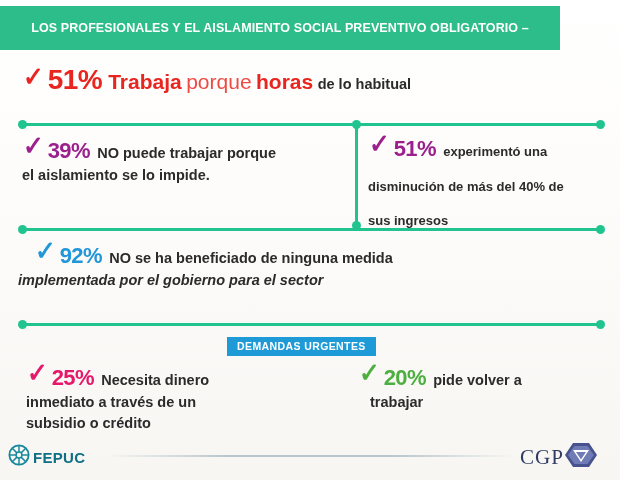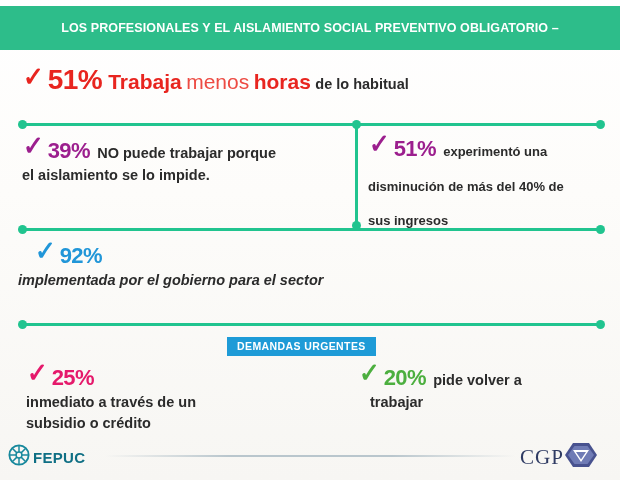--- a/index.html
+++ b/index.html
@@ -10,21 +10,21 @@
     overflow:hidden;
     position:relative;
   }
   .sheet{
     position:absolute;inset:0;
     background:linear-gradient(180deg,#ffffff 0%,#fdfcfa 40%,#f7f6f3 100%);
   }
 
   
   .header{
-    position:absolute;left:0;top:6px;width:620px;height:44px;
+    position:absolute;left:0;top:6px;width:560px;height:44px;
     background:#2dbd8a;
     display:flex;flex-direction:column;align-items:center;justify-content:center;
     color:#ffffff;
     text-align:center;
   }
   .header .line{
     font-size:12.5px;font-weight:bold;letter-spacing:.1px;line-height:15px;
     white-space:nowrap;
   }
 
@@ -83,21 +83,21 @@
   <div class="header">
     <div class="line">LOS PROFESIONALES Y EL AISLAMIENTO SOCIAL PREVENTIVO OBLIGATORIO –</div>
   </div>
 
   <div class="stat s1" style="left:22px;top:66px;width:580px;">
     <div class="row1">
       <span class="check" style="color:#e8251f;">✓</span>
       <span class="pct" style="color:#e8251f;">51%</span>
       <span style="margin-left:6px;">
         <span class="w-bold-red">Trabaja</span>
-        <span class="w-light-red">menos</span>
+        <span class="w-light-red">porque</span>
         <span class="w-bold-red">horas</span>
         <span class="w-dark">de lo habitual</span>
       </span>
     </div>
   </div>
 
   <div class="hline" style="left:22px;top:123px;width:578px;"></div>
   <div class="dot" style="left:18px;top:120px;"></div>
   <div class="dot" style="left:352px;top:120px;"></div>
   <div class="dot" style="left:596px;top:120px;"></div>
@@ -125,34 +125,36 @@
   </div>
 
   <div class="hline" style="left:22px;top:228px;width:578px;"></div>
   <div class="dot" style="left:18px;top:225px;"></div>
   <div class="dot" style="left:596px;top:225px;"></div>
 
   <div class="stat" style="left:34px;top:241px;width:560px;">
     <div class="row1">
       <span class="check" style="color:#2196d8;">✓</span>
       <span class="pct" style="color:#2196d8;">92%</span>
+      <span class="txt" style="margin-left:7px;">NO se ha beneficiado de ninguna medida</span>
     </div>
     <div class="cont" style="margin-left:-16px;font-style:italic;">implementada por el gobierno para el sector</div>
   </div>
 
   <div class="hline" style="left:22px;top:323px;width:578px;"></div>
   <div class="dot" style="left:18px;top:320px;"></div>
   <div class="dot" style="left:596px;top:320px;"></div>
 
   <div class="badge" style="left:227px;top:337px;">DEMANDAS URGENTES</div>
 
   <div class="stat" style="left:26px;top:363px;width:300px;">
     <div class="row1">
       <span class="check" style="color:#e5196b;">✓</span>
       <span class="pct" style="color:#e5196b;">25%</span>
+      <span class="txt" style="margin-left:7px;">Necesita dinero</span>
     </div>
     <div class="cont">inmediato a través de un</div>
     <div class="cont">subsidio o crédito</div>
   </div>
 
   <div class="stat" style="left:358px;top:363px;width:250px;">
     <div class="row1">
       <span class="check" style="color:#4caf3f;">✓</span>
       <span class="pct" style="color:#4caf3f;">20%</span>
       <span class="txt" style="margin-left:7px;">pide volver a</span>

